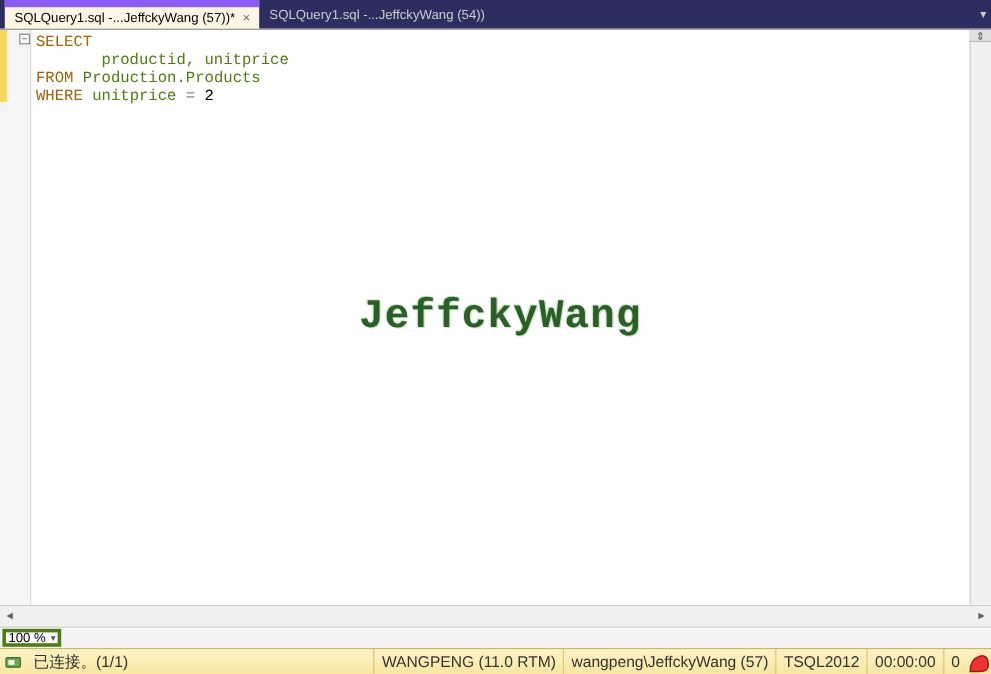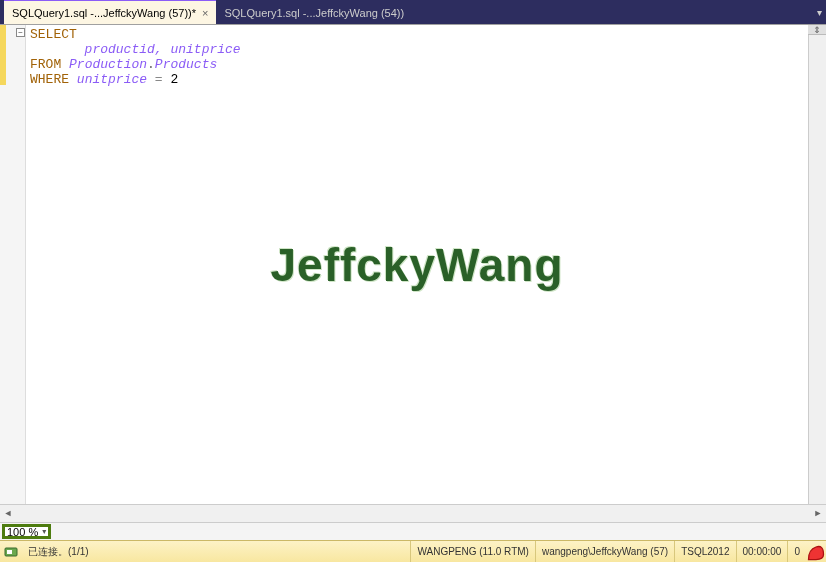--- a/index.html
+++ b/index.html
@@ -25,21 +25,21 @@
     align-items: center;
     padding: 0 8px;
     font-size: 11px;
     color: #ccc;
     cursor: pointer;
     border-top: 1px solid transparent;
   }
   .tab.active {
     background: #fdf6e3;
     color: #000;
-    border-top: 1px solid #8b5cf6;
+    border-top: 6px solid #8b5cf6;
     text-align: right;
   }
   .tab-close {
     margin-left: 6px;
     color: #666;
     font-size: 11px;
   }
   .tab-right {
     margin-left: auto;
     display: flex;
@@ -87,30 +87,30 @@
     flex: 1;
     padding: 2px 4px;
     font-family: Consolas, "Courier New", monospace;
     font-size: 13px;
     line-height: 15px;
     white-space: pre;
     position: relative;
     color: #000;
   }
   .kw { color: #a16207; }
-  .ident { color: #8b5cf6; font-style: italic; }
+  .ident { color: #4d7c0f; }
   .dot { color: #666; }
   .op { color: #888; }
   .watermark {
     position: absolute;
     left: 50%;
     top: 50%;
     transform: translate(-50%, -50%);
-    font-family: Liberation Sans, sans-serif;
-    font-size: 46px;
+    font-family: Liberation Mono, monospace;
+    font-size: 34px;
     font-weight: 700;
     color: #2a6028;
     text-shadow: 1px 1px 0 #cfe5c6, -1px -1px 0 #cfe5c6;
     letter-spacing: 1px;
     pointer-events: none;
   }
   .editor-vscroll {
     width: 18px;
     background: #f0f0f0;
     border-left: 1px solid #ccc;
@@ -171,21 +171,21 @@
     margin-left: 4px;
     font-size: 8px;
     color: #555;
   }
   .status-bar {
     height: 22px;
     background: linear-gradient(#fdf2c6, #f8e7a0);
     border-top: 1px solid #cbb866;
     display: flex;
     align-items: center;
-    font-size: 10px;
+    font-size: 13px;
     color: #333;
   }
   .status-left {
     display: flex;
     align-items: center;
     padding-left: 4px;
     gap: 4px;
   }
   .conn-icon {
     width: 14px;

